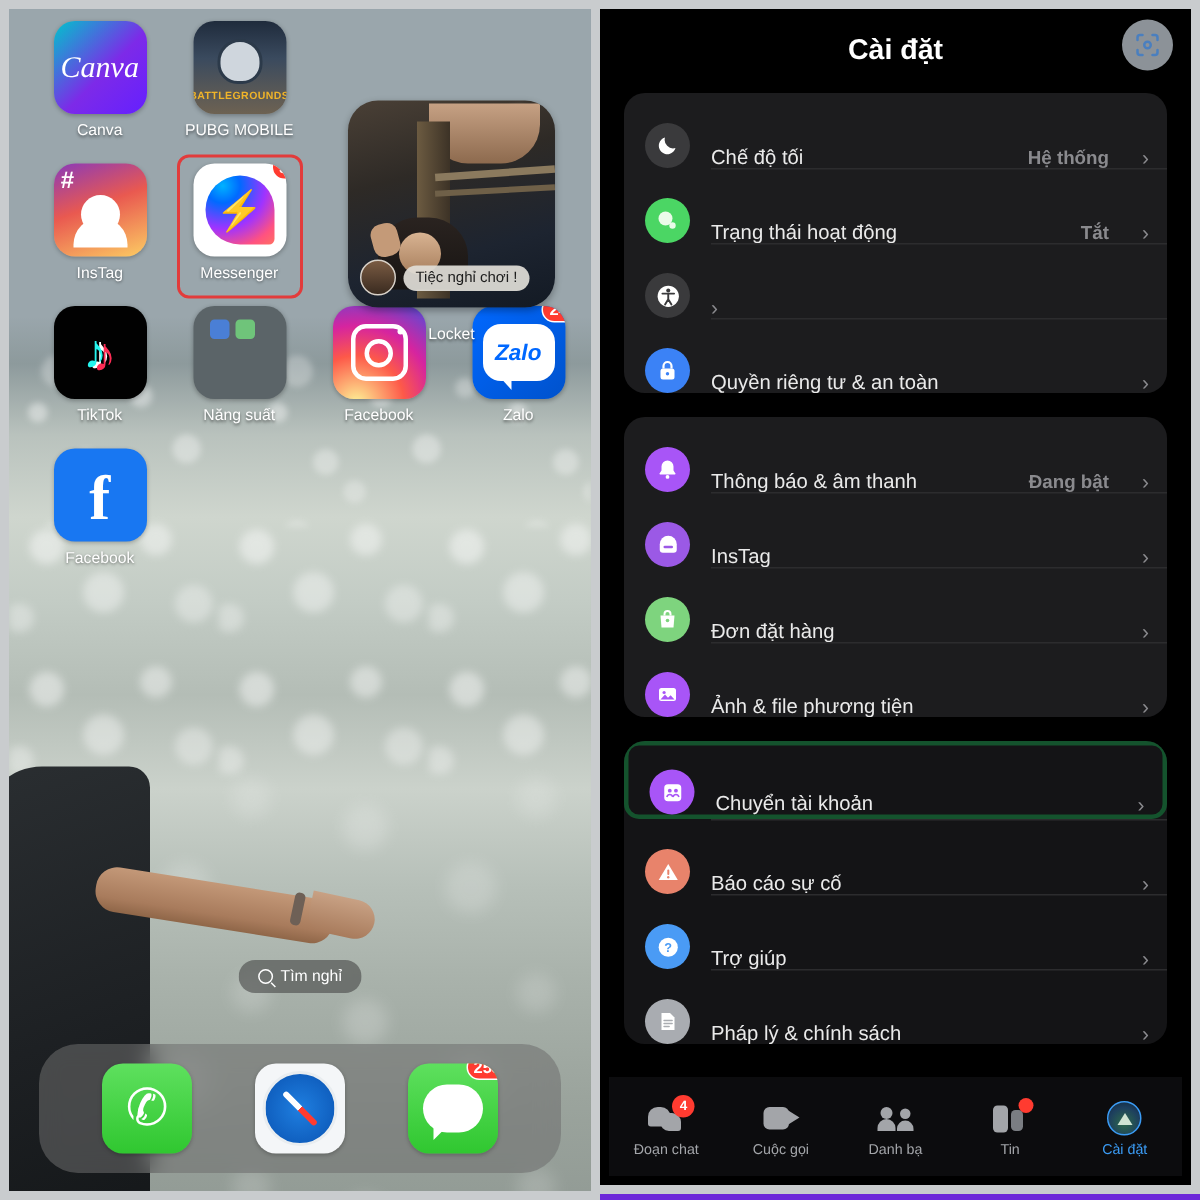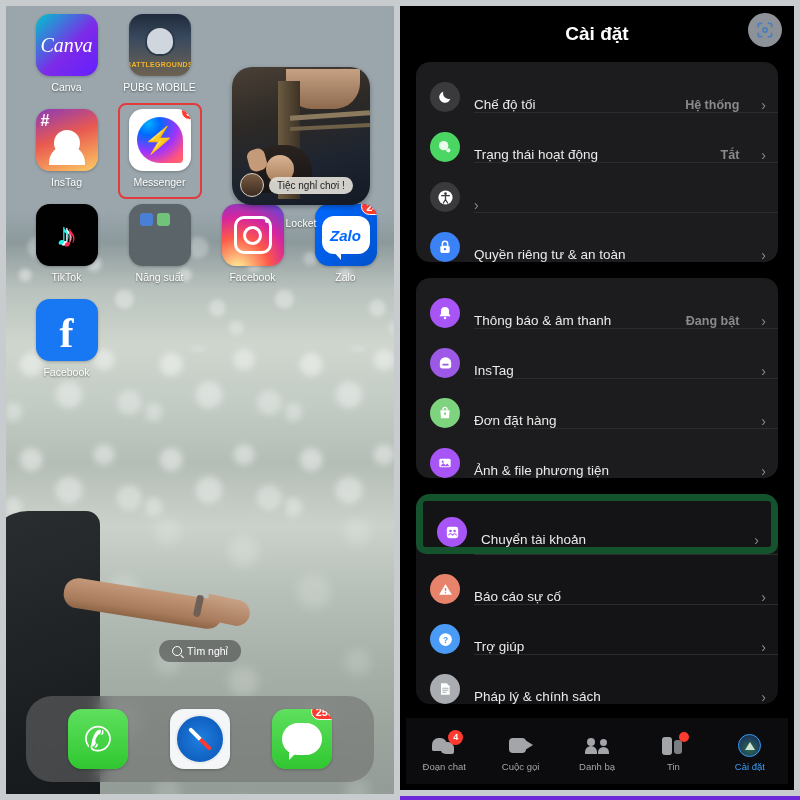--- a/index.html
+++ b/index.html
@@ -401,21 +401,21 @@
     white-space: nowrap;
     font-weight: bold;
   }
   .chev {
     color: #8a8a8e;
     font-size: 14px;
     line-height: 1;
     flex: 0 0 auto;
   }
   .row.highlighted {
-    border: 7px solid #14532d;
+    border: 3px solid #14532d;
     border-radius: 10px;
     height: 46px;
   }
   .row.highlighted::before { display: none; }
 
   
   .c-gray   { background: #3a3a3c; }
   .c-green  { background: #4bd664; }
   .c-blue   { background: #3b82f6; }
   .c-purple { background: #a855f7; }

